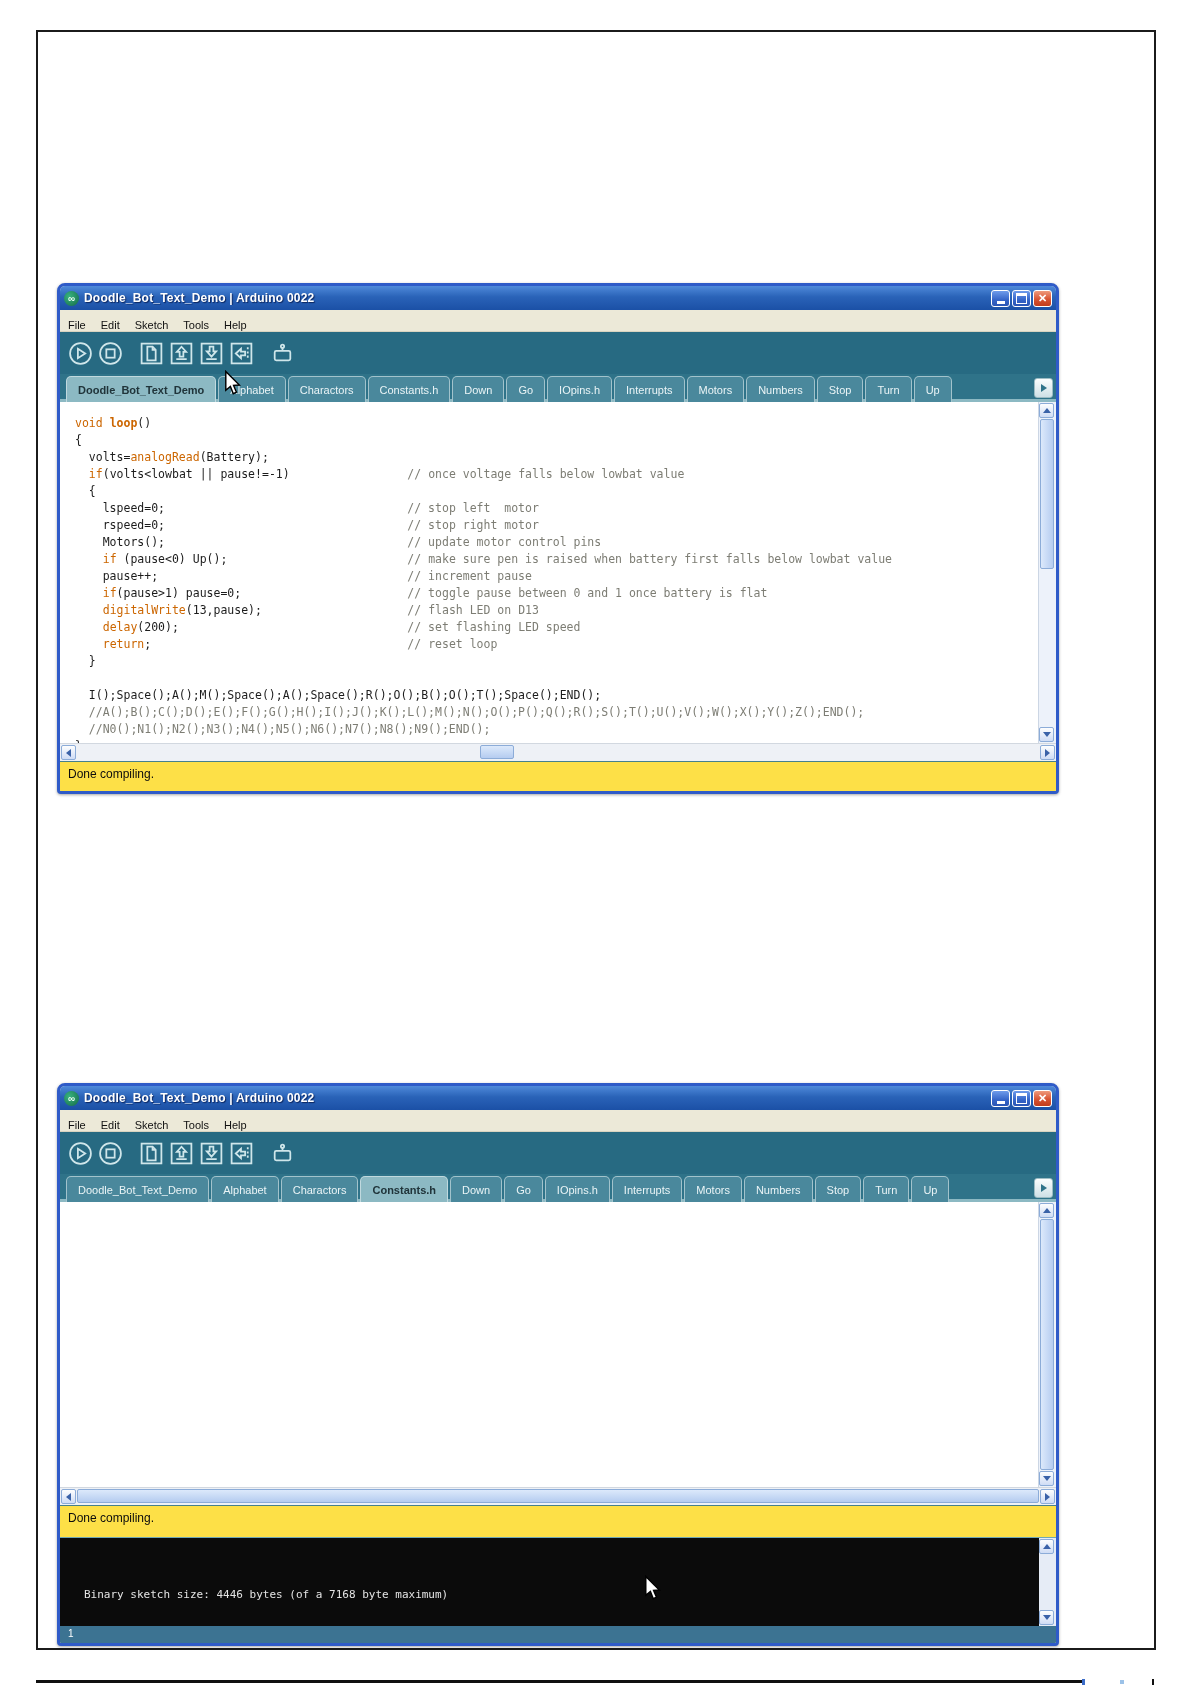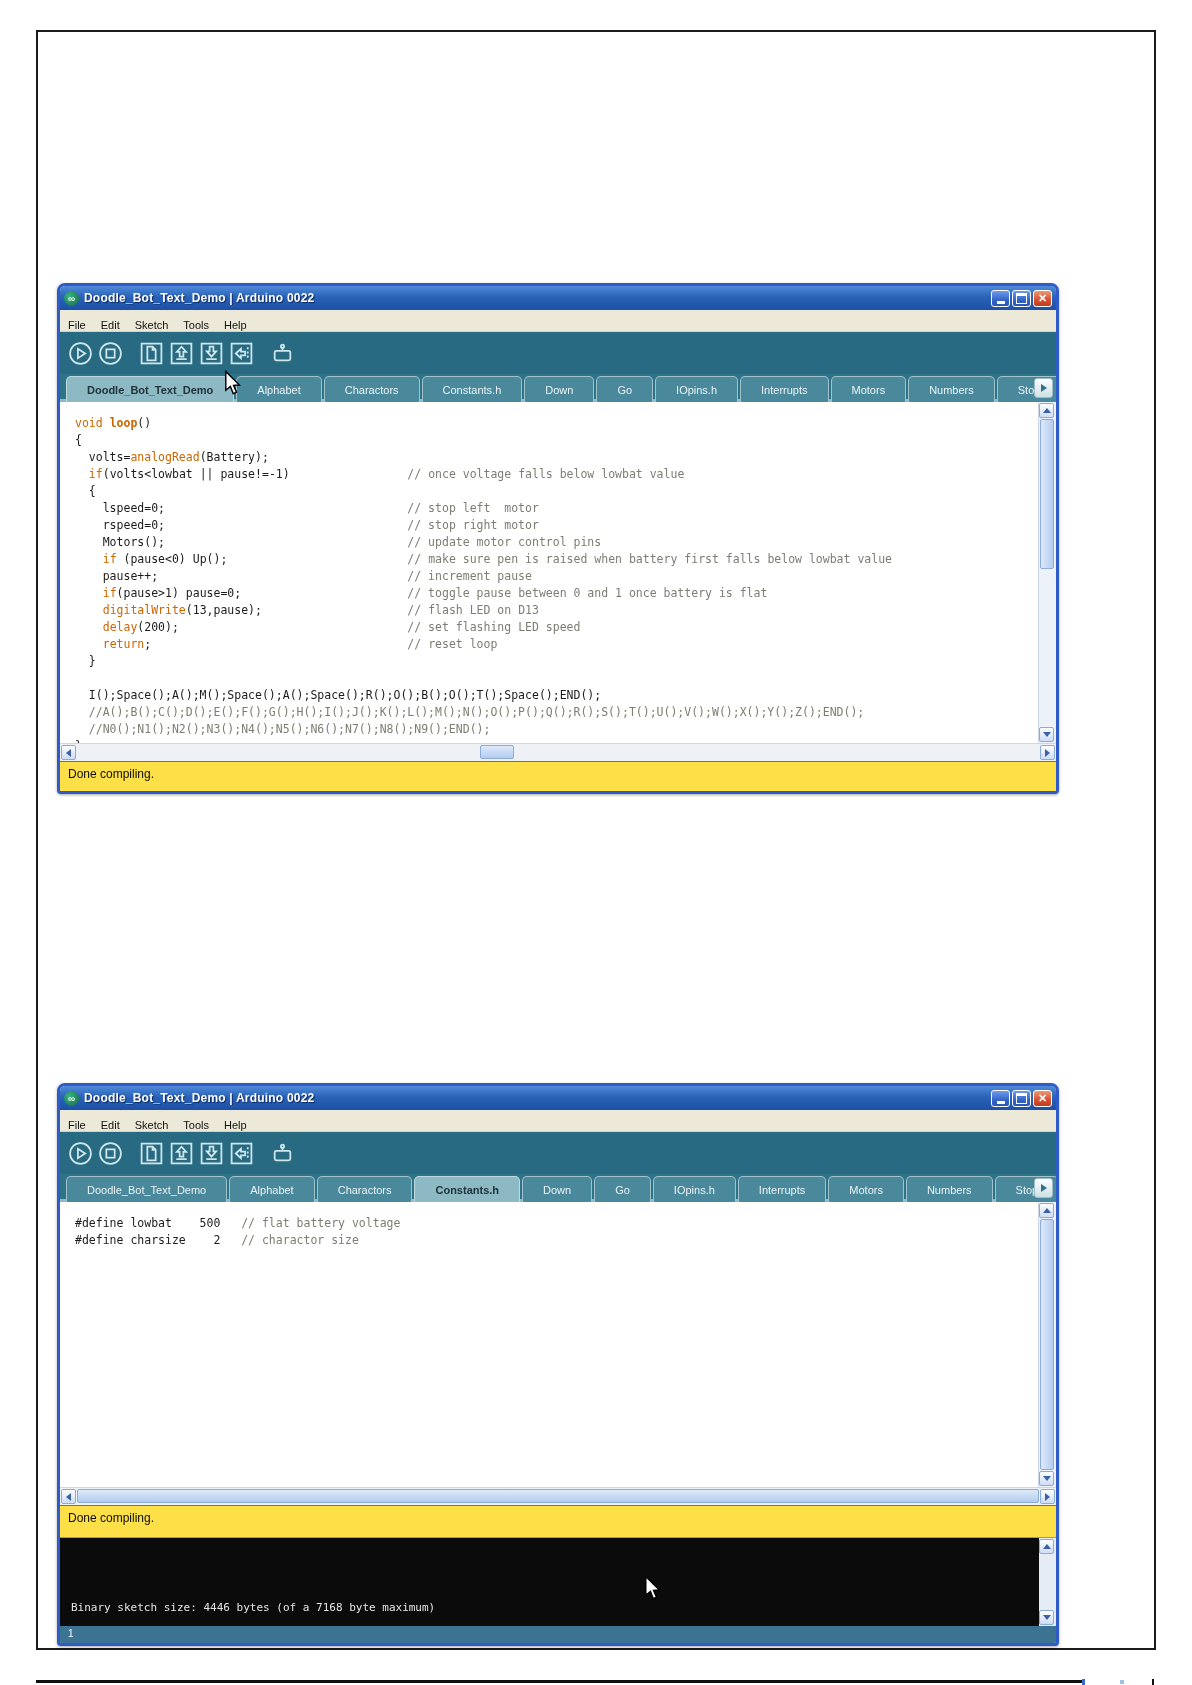--- a/index.html
+++ b/index.html
@@ -35,21 +35,21 @@
   .toolbar{height:42px;flex:0 0 42px;background:#276a82;display:flex;align-items:center;
            gap:5px;padding:0 8px;}
   .ticon{width:25px;height:25px;display:flex;align-items:center;justify-content:center;}
   .ticon svg{display:block;}
   .tgap{width:6px;}
 
   .tabstrip{height:26px;flex:0 0 26px;background:#2f7389;position:relative;
             display:flex;align-items:stretch;padding:2px 26px 0 6px;gap:2px;}
   .tabstrip::after{content:"";position:absolute;left:0;right:0;bottom:0;height:3px;
                    background:#8cb9c3;z-index:1;}
-  .tab{position:relative;z-index:2;display:flex;align-items:center;padding:0 20px;
+  .tab{position:relative;z-index:2;display:flex;align-items:center;padding:0 11px;
        font-size:11px;color:#eaf4f6;background:#4a889c;white-space:nowrap;
        border:1px solid rgba(235,245,245,.55);border-bottom:none;border-radius:5px 5px 0 0;}
   .tab.sel{background:#8cb9c3;color:#20343a;font-weight:bold;}
   .tab-more{position:absolute;right:3px;top:4px;width:17px;height:18px;z-index:2;
             background:linear-gradient(#fafdfd,#cfe0e6);border:1px solid #9dbcc4;border-radius:3px;
             display:flex;align-items:center;justify-content:center;}
   .tab-more::after{content:"";width:0;height:0;border-left:6px solid #2f7389;
                    border-top:4px solid transparent;border-bottom:4px solid transparent;}
 
   
@@ -75,21 +75,21 @@
   .hscroll{position:relative;height:17px;flex:0 0 17px;background:#eef1f6;border-top:1px solid #d2d8e0;}
   .hscroll .sbtn{top:1px;}
   .hthumb{position:absolute;top:1px;height:14px;border:1px solid #8cacd8;border-radius:2px;
           background:linear-gradient(#dce9fb,#b5ccf0);box-sizing:border-box;}
 
   .status{height:30px;flex:0 0 30px;background:#fde047;border-top:1px solid #45808c;
           color:#0d0d0d;font-size:12px;padding:5px 0 10px 8px;box-sizing:border-box;}
   .status.tall{height:32px;flex-basis:32px;}
 
   .console{position:relative;flex:0 0 88px;height:88px;background:#0b0b0b;border-top:1px solid #6fa8b4;}
-  .console pre{position:absolute;left:7px;bottom:8px;margin:4px;color:#e4e4e4;
+  .console pre{position:absolute;left:7px;bottom:8px;margin:17px;color:#e4e4e4;
                font-family:"DejaVu Sans Mono",monospace;font-size:11px;}
   .cscroll{position:absolute;right:0;top:0;bottom:0;width:17px;background:#e6ecf6;}
 
   .linestrip{height:17px;flex:0 0 17px;background:#3c7392;color:#fff;font-size:10px;
              padding:2px 0 0 8px;box-sizing:border-box;}
 
   .cursor{position:absolute;z-index:50;}
 
   .next-edge{position:absolute;background:#101010;}
   .ne-blue{position:absolute;background:#3b6cc8;}
@@ -315,21 +315,20 @@
           <span class="tab">IOpins.h</span>
           <span class="tab">Interrupts</span>
           <span class="tab">Motors</span>
           <span class="tab">Numbers</span>
           <span class="tab">Stop</span>
           <span class="tab">Turn</span>
           <span class="tab">Up</span>
           <span class="tab-more"></span>
       </div>
       <div class="editor">
-        <pre class="code"><div class="cl"><span class="p">#define lowbat    500   </span><span class="c">// flat battery voltage</span></div><div class="cl"><span class="p">#define charsize    2   </span><span class="c">// charactor size</span></div></pre>
         <div class="vscroll">
           <div class="sbtn" style="top:1px;">
               <span class="arr up"></span>
             </div>
           <div class="vthumb" style="top:17px;bottom:17px;"></div>
           <div class="sbtn" style="bottom:1px;">
               <span class="arr dn"></span>
             </div>
         </div>
       </div>

